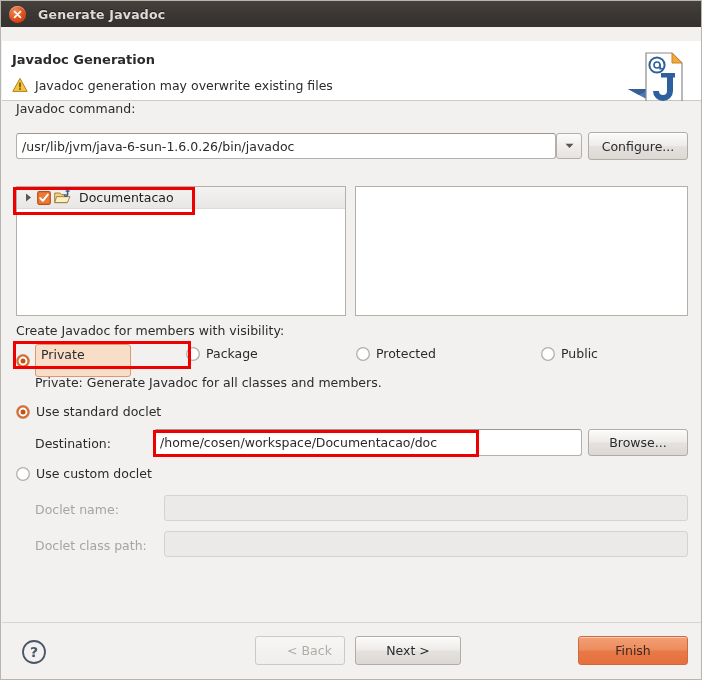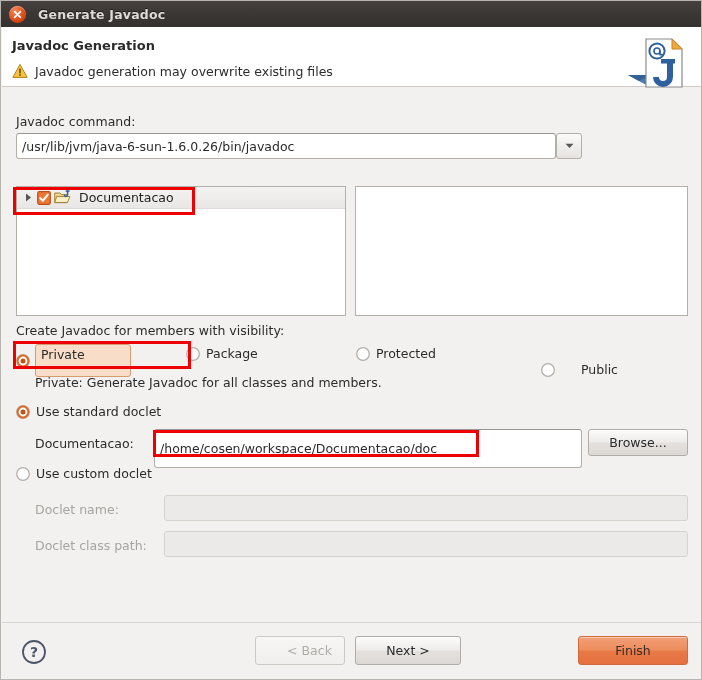--- a/index.html
+++ b/index.html
@@ -51,21 +51,21 @@
     color: #dedbd8;
     font-size: 12.5px;
     font-weight: bold;
     letter-spacing: 0.2px;
     text-shadow: 0 -1px 0 rgba(0,0,0,0.5);
   }
 
   
   .header {
     position: absolute;
-    left: 1px; top: 26px;
+    left: 1px; top: 40px;
     width: 700px;
     height: 60px;
     background: #ffffff;
     border-bottom: 1px solid #cfccc8;
     box-sizing: border-box;
   }
   .header-title {
     position: absolute;
     left: 10px; top: 11px;
     font-size: 13px;
@@ -296,30 +296,31 @@
       <circle cx="33" cy="16" r="3" fill="none" stroke="#2e5f9e" stroke-width="1.6"></circle>
       <path d="M36 16 v3.6 h2.4" fill="none" stroke="#2e5f9e" stroke-width="1.6" stroke-linecap="round"></path>
 
       <path d="M46 26 v16 a7 7 0 0 1 -14 0" fill="none" stroke="#2e5f9e" stroke-width="6" stroke-linecap="butt"></path>
       <rect x="37" y="24" width="14" height="4.5" fill="#2e5f9e"></rect>
     </svg>
   </div>
 
   <div class="body">
 
-    <div class="lbl" style="left:14px; top:13px;">Javadoc command:</div>
+    <div class="lbl" style="left:14px; top:0;">Javadoc command:</div>
 
     <div class="tinput" style="left:14px; top:32px; width:540px; height:26px;">/usr/lib/jvm/java-6-sun-1.6.0.26/bin/javadoc</div>
 
     <div class="combo-arrow" style="left:554px; top:32px; width:26px; height:26px;">
       <svg width="9" height="6" viewBox="0 0 9 6">
         <path d="M0.5 0.8 L4.5 5 L8.5 0.8 Z" fill="#5a5652"></path>
       </svg>
     </div>
 
+    <div class="btn" style="left:586px; top:31px; width:100px; height:28px;">Configure...</div>
 
 
     <div class="panel" style="left:14px; top:85px; width:330px; height:130px;">
       <div class="tree-row">
         <svg class="tree-arrow" viewBox="0 0 11 11">
           <path d="M3 1.6 L8 5.5 L3 9.4 Z" fill="#5a5652"></path>
         </svg>
         <svg class="tree-check" viewBox="0 0 14 14">
           <rect x="0.7" y="0.7" width="12.6" height="12.6" rx="1.5" fill="#ee7733" stroke="#b8501a" stroke-width="1.2"></rect>
           <path d="M3.2 7.1 L5.8 9.8 L10.8 3.6" fill="none" stroke="#ffffff" stroke-width="2" stroke-linecap="round" stroke-linejoin="round"></path>
@@ -354,41 +355,41 @@
       <span class="radio-label">Package</span>
     </div>
 
     <div class="radio-wrap" style="left:354px; top:245px;">
       <svg class="radio" viewBox="0 0 14 14">
         <circle cx="7" cy="7" r="6.3" fill="#ffffff" stroke="#b3afaa" stroke-width="1.3"></circle>
       </svg>
       <span class="radio-label">Protected</span>
     </div>
 
-    <div class="radio-wrap" style="left:539px; top:261px;gap:20px;">
+    <div class="radio-wrap" style="left:539px; top:245px;">
       <svg class="radio" viewBox="0 0 14 14">
         <circle cx="7" cy="7" r="6.3" fill="#ffffff" stroke="#b3afaa" stroke-width="1.3"></circle>
       </svg>
       <span class="radio-label">Public</span>
     </div>
 
     <div class="lbl" style="left:33px; top:274px;">Private: Generate Javadoc for all classes and members.</div>
 
     <div class="radio-wrap" style="left:14px; top:303px;">
       <svg class="radio" viewBox="0 0 14 14">
         <circle cx="7" cy="7" r="6.3" fill="#ffffff" stroke="#b3afaa" stroke-width="1.2"></circle>
         <circle cx="7" cy="7" r="5.4" fill="none" stroke="#dd6b28" stroke-width="2"></circle>
         <circle cx="7" cy="7" r="2.5" fill="#c2511a"></circle>
       </svg>
       <span class="radio-label">Use standard doclet</span>
     </div>
 
-    <div class="lbl" style="left:33px; top:335px;">Documentacao:</div>
-
-    <div class="tinput" style="left:152px; top:328px; width:428px; height:39px;">/home/cosen/workspace/Documentacao/doc</div>
+    <div class="lbl" style="left:33px; top:335px;">Destination:</div>
+
+    <div class="tinput" style="left:152px; top:328px; width:428px; height:27px;">/home/cosen/workspace/Documentacao/doc</div>
 
     <div class="btn" style="left:586px; top:328px; width:100px; height:27px;">Browse...</div>
 
     <div class="radio-wrap" style="left:14px; top:365px;">
       <svg class="radio" viewBox="0 0 14 14">
         <circle cx="7" cy="7" r="6.3" fill="#ffffff" stroke="#b3afaa" stroke-width="1.3"></circle>
       </svg>
       <span class="radio-label">Use custom doclet</span>
     </div>
 

